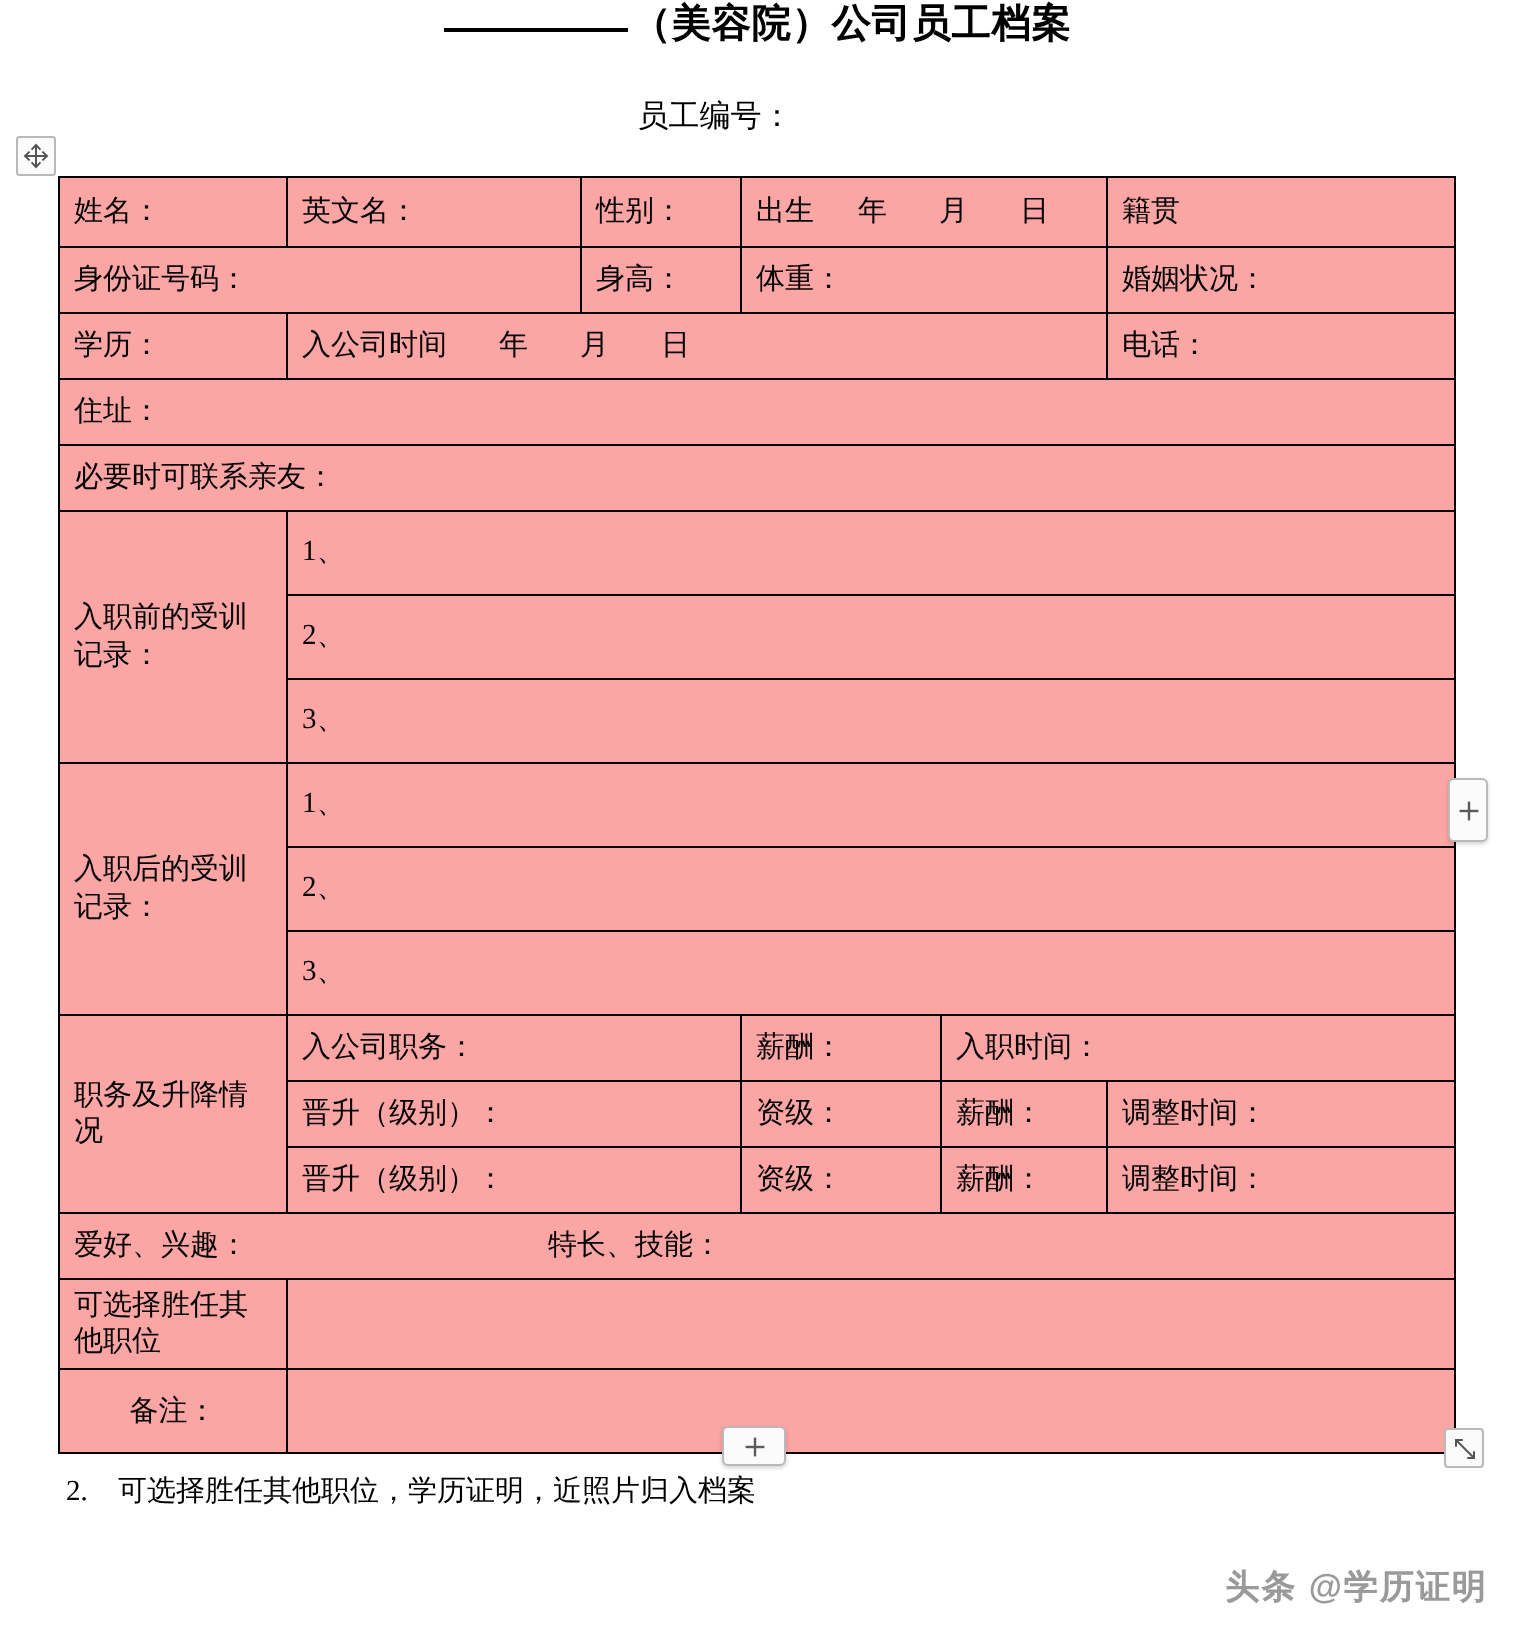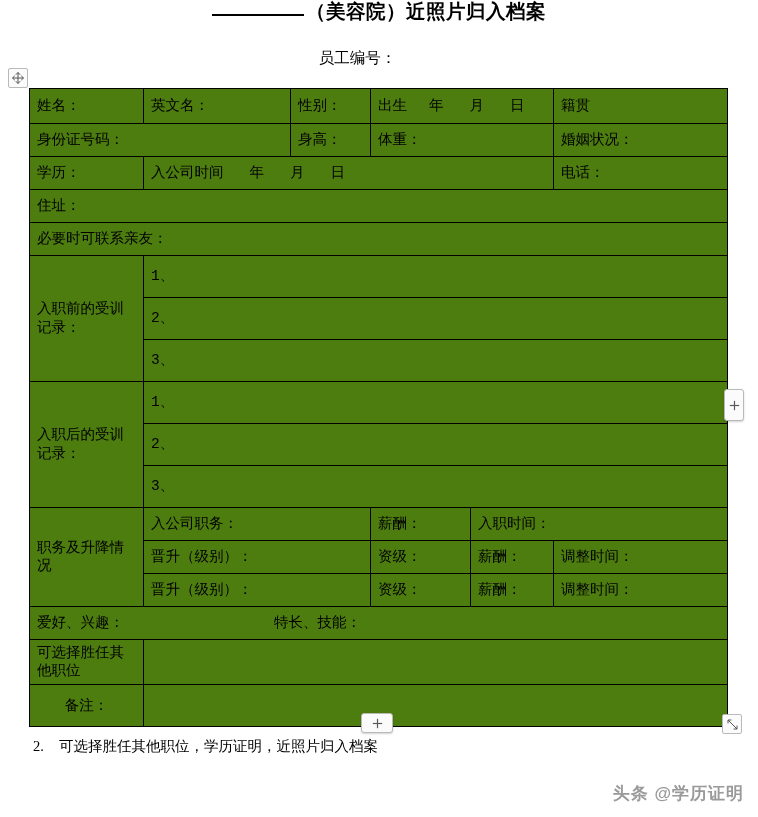--- a/index.html
+++ b/index.html
@@ -60,22 +60,22 @@
     border-collapse: collapse;
     width: 698px;
     table-layout: fixed;
   }
   table.form td {
     border: 1px solid #000000;
     font-size: 14.5px;
     line-height: 1.25;
     padding: 4px 7px;
     vertical-align: middle;
-    font-family: Liberation Mono, monospace;
-    background: #4d7c0f;
+    font-family: Liberation Serif, serif;
+    background: #fca5a5;
   }
   td.h35 { height: 35px; }
   td.h33 { height: 33px; margin-left: 32px; }
   td.h38 { height: 38px; }
   td.h42 { height: 42px; }
   td.center { text-align: center; }
   .spaced span { display: inline-block; }
   .sp-1 { margin-left: 22px; }
   .sp-2 { margin-left: 26px; }
   .inline-2nd { margin-left: 150px; }
@@ -146,21 +146,21 @@
     border-radius: 3px;
     box-shadow: 0 1px 2px rgba(0,0,0,0.18);
   }
   .plus-right svg, .plus-bottom svg,
   .move-handle svg, .resize-handle svg { display: block; }
 </style>
 </head>
 <body>
 
 <div class="doc-title">
-  <span class="title-blank"></span><span>（美容院）近照片归入档案</span>
+  <span class="title-blank"></span><span>（美容院）公司员工档案</span>
 </div>
 
 <div class="emp-no">员工编号：</div>
 
 <div class="table-wrap">
   <table class="form">
     <colgroup>
       <col style="width:114px">
       <col style="width:60px">
       <col style="width:87px">

